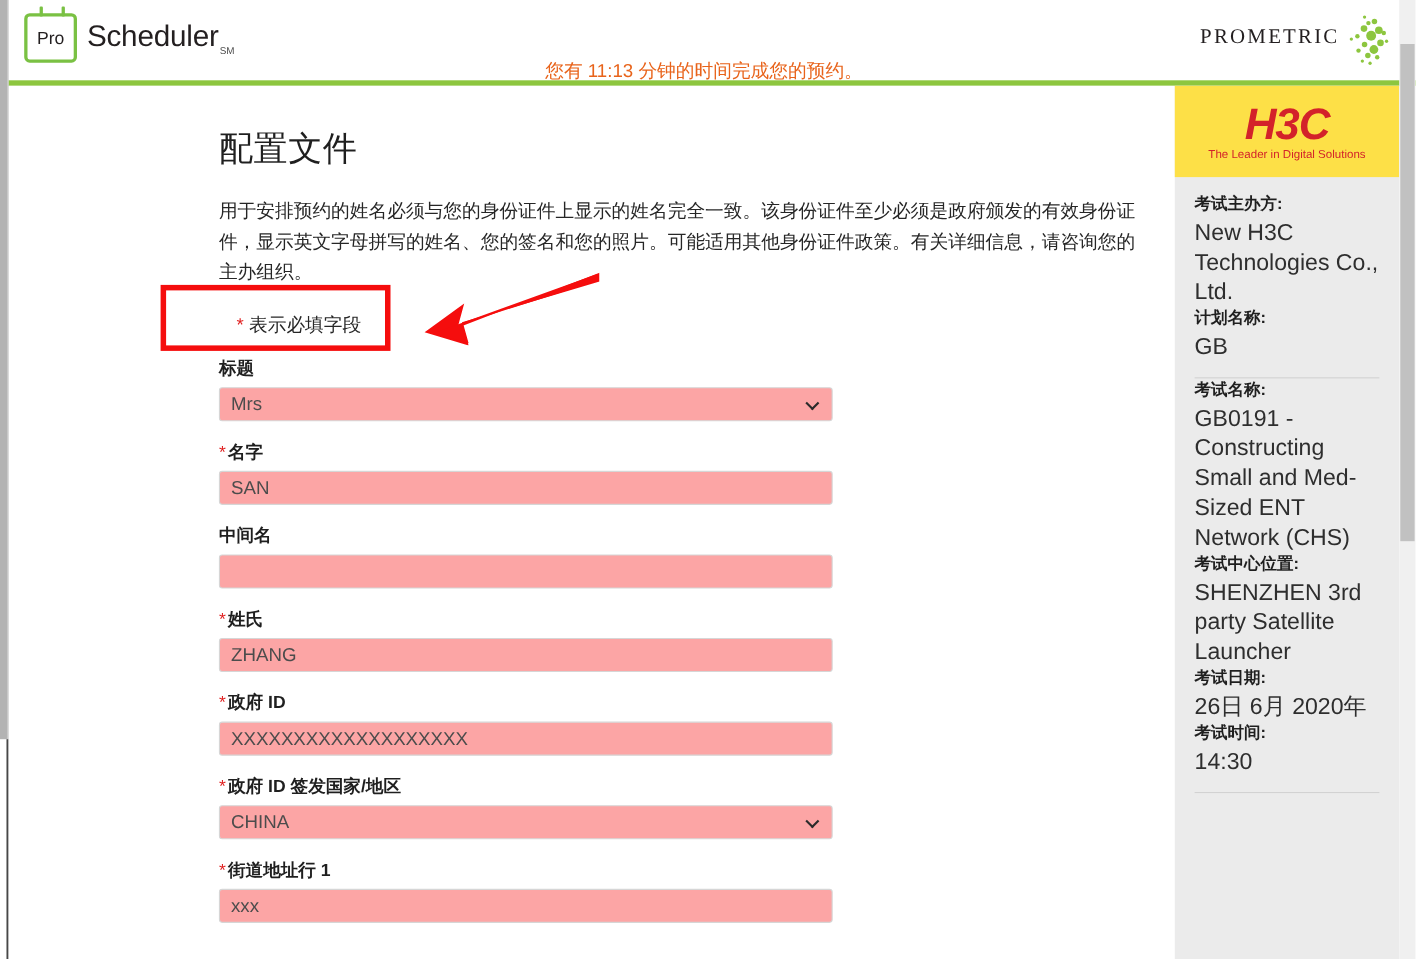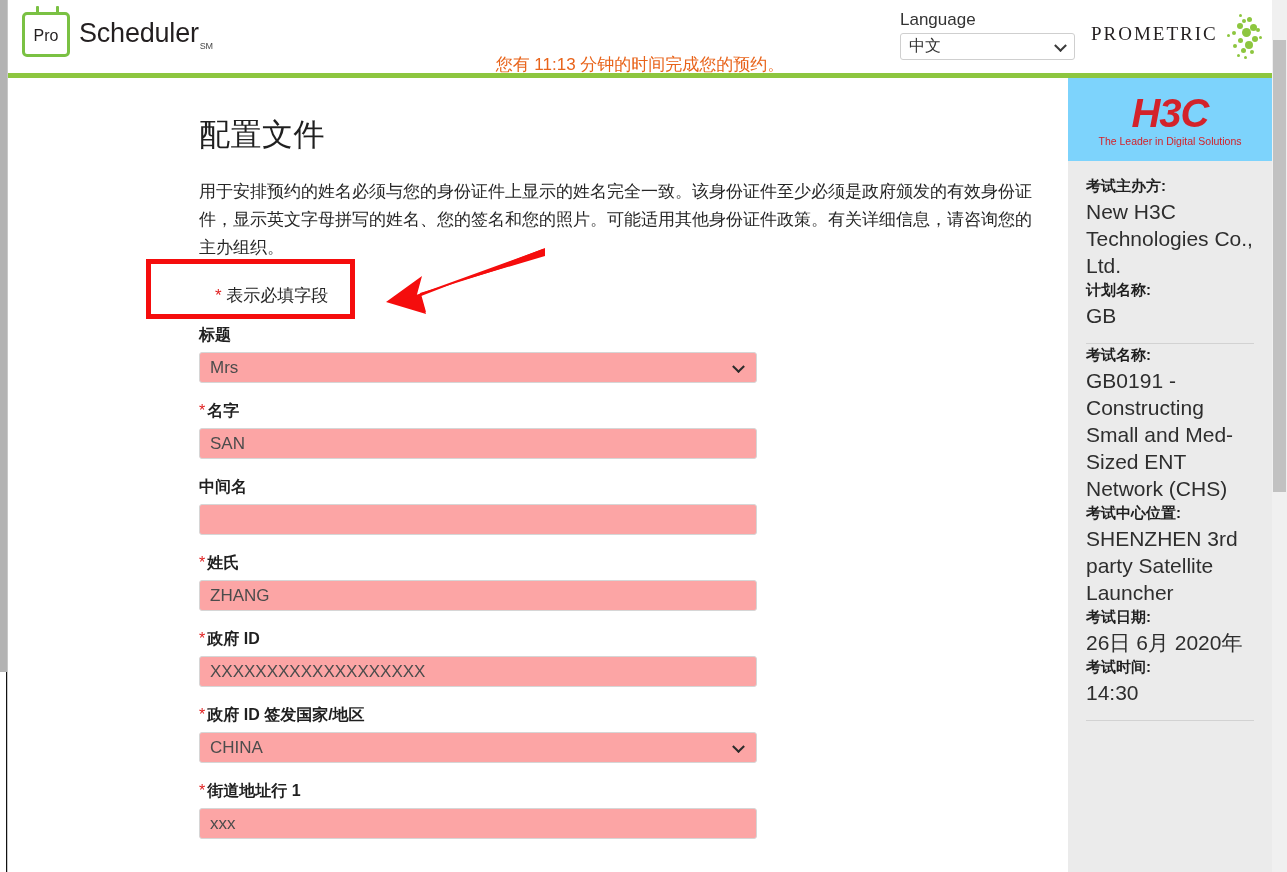--- a/index.html
+++ b/index.html
@@ -177,21 +177,21 @@
     pointer-events: none;
   }
 
   
   .sidebar {
     position: absolute; left: 1068px; top: 78px;
     width: 204px; height: 794px;
     background: #ebebeb;
   }
   .sb-logo {
-    background: #7dd3fc; height: 83px;
+    background: #fde047; height: 83px;
     display: flex; flex-direction: column;
     align-items: center; justify-content: center;
   }
   .h3c-word {
     font-family: "Liberation Sans", sans-serif;
     font-weight: bold; font-style: italic;
     font-size: 40px; color: #d3222a; line-height: 1;
     letter-spacing: -1px;
   }
   .h3c-tag {
@@ -237,27 +237,20 @@
       <div class="cal-box">
         <span class="cal-ring r1"></span>
         <span class="cal-ring r2"></span>
         <span class="pro-text">Pro</span>
       </div>
       <div class="sched-text">
         <span>Scheduler</span><span class="sm-mark">SM</span>
       </div>
     </div>
 
-    <div class="lang-block">
-      <div class="lang-label">Language</div>
-      <div class="lang-select">
-        <span>中文</span>
-        <span class="chev"></span>
-      </div>
-    </div>
 
     <div class="prometric">
       <span class="prometric-word">PROMETRIC</span>
       <span class="starburst">
         <i style="left:19px;top:0px;width:3px;height:3px;"></i>
         <i style="left:22px;top:5px;width:4px;height:4px;"></i>
         <i style="left:27px;top:3px;width:5px;height:5px;"></i>
         <i style="left:17px;top:9px;width:6px;height:6px;"></i>
         <i style="left:30px;top:10px;width:7px;height:7px;"></i>
         <i style="left:22px;top:14px;width:9px;height:9px;"></i>

